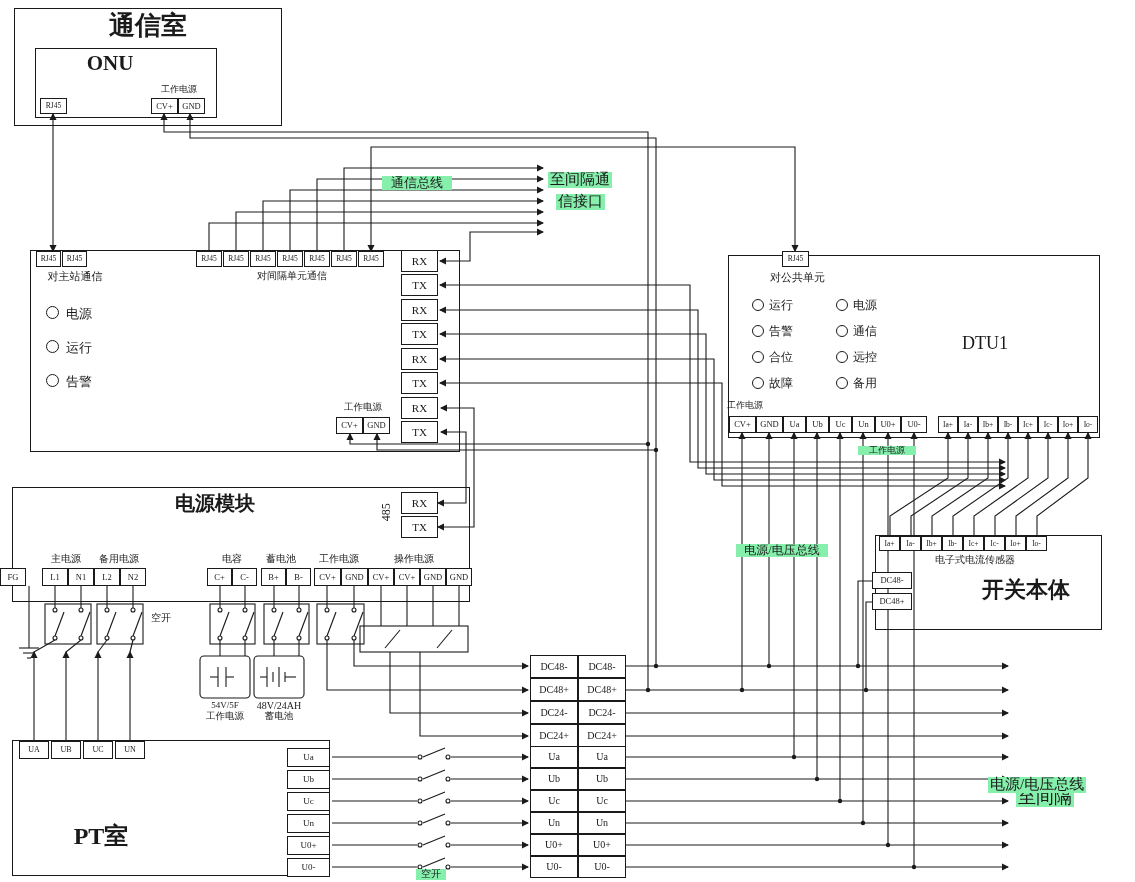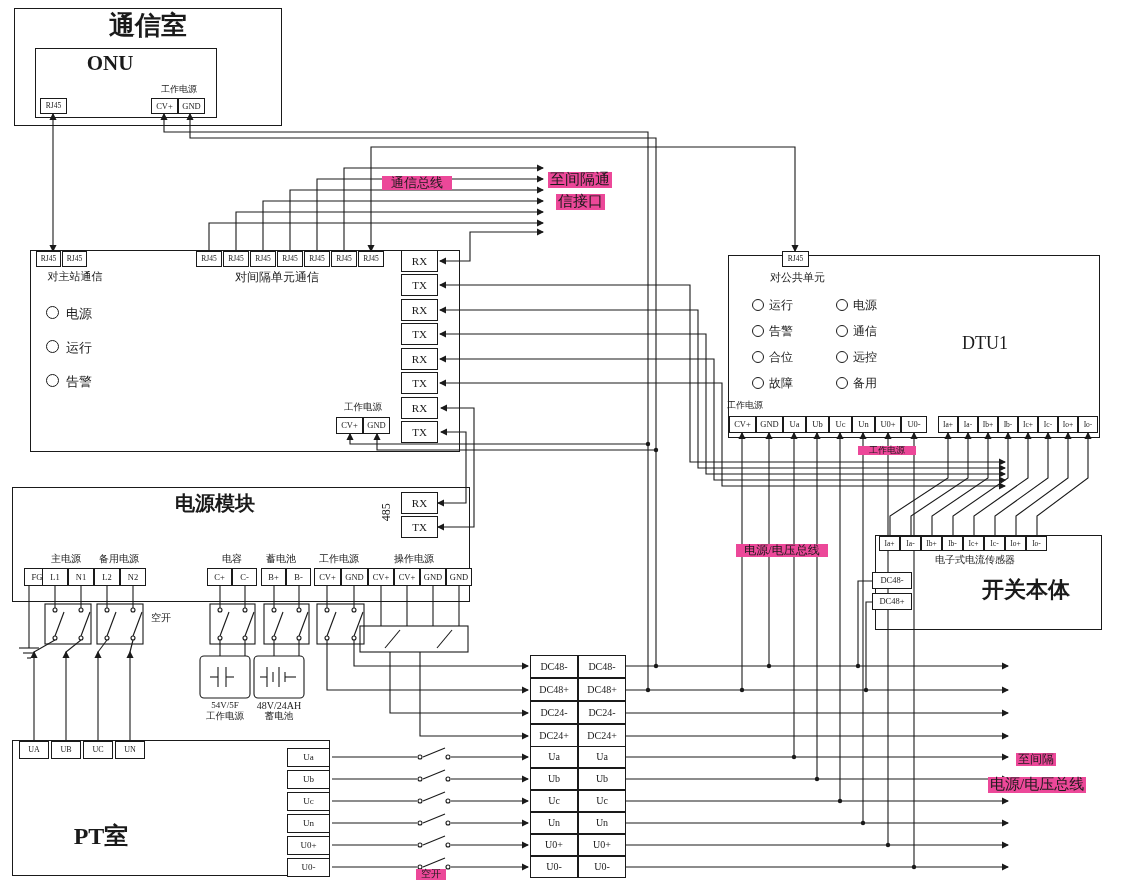--- a/index.html
+++ b/index.html
@@ -9,21 +9,21 @@
   .box{position:absolute;border:1.6px solid #1a1a1a;z-index:1;background:transparent}
   .ibox{position:absolute;border:1.3px solid #1a1a1a;z-index:1;background:transparent}
   .wires{position:absolute;left:0;top:0;z-index:2}
   .term{position:absolute;border:1px solid #1a1a1a;background:#fff;z-index:3;
     display:flex;align-items:center;justify-content:center;font-size:8.5px;line-height:1;white-space:nowrap}
   .cell{position:absolute;border:1.2px solid #1a1a1a;background:#fff;z-index:3;
     display:flex;align-items:center;justify-content:center;font-size:10px;line-height:1}
   .lbl{position:absolute;z-index:3;line-height:1.05;white-space:nowrap}
   .c{text-align:center}
   .b{font-weight:bold}
-  .bg{background:#ec4899;padding:0 2px}
+  .bg{background:#86efac;padding:0 2px}
   .f7{font-size:7.5px}
   .f11{font-size:11px}
   .led{position:absolute;border:1.2px solid #1a1a1a;border-radius:50%;background:#fff;z-index:3}
 </style>
 </head>
 <body>
 
 <div id="canvas">
 
   <svg class="wires" width="1135" height="882" viewBox="0 0 1135 882">
@@ -252,21 +252,21 @@
   <div class="term f7" style="left:36px;top:251px;width:25px;height:16px">RJ45</div>
   <div class="term f7" style="left:62px;top:251px;width:25px;height:16px">RJ45</div>
   <div class="lbl c" style="left:30px;top:271px;width:90px;font-size:11px">对主站通信</div>
   <div class="term f7" style="left:196px;top:251px;width:26px;height:16px">RJ45</div>
   <div class="term f7" style="left:223px;top:251px;width:26px;height:16px">RJ45</div>
   <div class="term f7" style="left:250px;top:251px;width:26px;height:16px">RJ45</div>
   <div class="term f7" style="left:277px;top:251px;width:26px;height:16px">RJ45</div>
   <div class="term f7" style="left:304px;top:251px;width:26px;height:16px">RJ45</div>
   <div class="term f7" style="left:331px;top:251px;width:26px;height:16px">RJ45</div>
   <div class="term f7" style="left:358px;top:251px;width:26px;height:16px">RJ45</div>
-  <div class="lbl c" style="left:212px;top:271px;width:130px;font-size:12px">对间隔单元通信</div>
+  <div class="lbl c" style="left:227px;top:271px;width:130px;font-size:10px">对间隔单元通信</div>
   <div class="led" style="left:46px;top:306px;width:13px;height:13px"></div>
   <div class="lbl" style="left:66px;top:307px;font-size:13px">电源</div>
   <div class="led" style="left:46px;top:340px;width:13px;height:13px"></div>
   <div class="lbl" style="left:66px;top:341px;font-size:13px">运行</div>
   <div class="led" style="left:46px;top:374px;width:13px;height:13px"></div>
   <div class="lbl" style="left:66px;top:375px;font-size:13px">告警</div>
   <div class="lbl c" style="left:332px;top:403px;width:62px;font-size:9.5px">工作电源</div>
   <div class="term" style="left:336px;top:417px;width:27px;height:17px">CV+</div>
   <div class="term" style="left:363px;top:417px;width:27px;height:17px">GND</div>
   <div class="term f11" style="left:401px;top:250px;width:37px;height:22px">RX</div>
@@ -314,21 +314,21 @@
   <div class="term f7" style="left:1018px;top:416px;width:20px;height:17px">Ic+</div>
   <div class="term f7" style="left:1038px;top:416px;width:20px;height:17px">Ic-</div>
   <div class="term f7" style="left:1058px;top:416px;width:20px;height:17px">Io+</div>
   <div class="term f7" style="left:1078px;top:416px;width:20px;height:17px">Io-</div>
   <div class="lbl c bg" style="left:858px;top:446px;width:58px;font-size:9px">工作电源</div>
 
   <div class="box" style="left:12px;top:487px;width:458px;height:115px"></div>
   <div class="lbl c b" style="left:130px;top:493px;width:170px;font-size:20px">电源模块</div>
   <div class="lbl c" style="left:42px;top:554px;width:48px;font-size:10px">主电源</div>
   <div class="lbl c" style="left:92px;top:554px;width:54px;font-size:10px">备用电源</div>
-  <div class="term" style="left:24px;top:568px;width:26px;height:18px">FG</div>
+  <div class="term" style="left:0;top:568px;width:26px;height:18px">FG</div>
   <div class="term" style="left:42px;top:568px;width:26px;height:18px">L1</div>
   <div class="term" style="left:68px;top:568px;width:26px;height:18px">N1</div>
   <div class="term" style="left:94px;top:568px;width:26px;height:18px">L2</div>
   <div class="term" style="left:120px;top:568px;width:26px;height:18px">N2</div>
   <div class="lbl c" style="left:214px;top:554px;width:36px;font-size:10px">电容</div>
   <div class="term" style="left:207px;top:568px;width:25px;height:18px">C+</div>
   <div class="term" style="left:232px;top:568px;width:25px;height:18px">C-</div>
   <div class="lbl c" style="left:256px;top:554px;width:50px;font-size:10px">蓄电池</div>
   <div class="term" style="left:261px;top:568px;width:25px;height:18px">B+</div>
   <div class="term" style="left:286px;top:568px;width:25px;height:18px">B-</div>
@@ -396,16 +396,16 @@
   <div class="term f7" style="left:1026px;top:536px;width:21px;height:15px">Io-</div>
   <div class="lbl c" style="left:895px;top:555px;width:160px;font-size:10px">电子式电流传感器</div>
   <div class="term" style="left:872px;top:572px;width:40px;height:17px">DC48-</div>
   <div class="term" style="left:872px;top:593px;width:40px;height:17px">DC48+</div>
   <div class="lbl c b" style="left:958px;top:578px;width:136px;font-size:22px">开关本体</div>
 
   <div class="lbl c bg" style="left:382px;top:176px;width:70px;font-size:13px">通信总线</div>
   <div class="lbl bg" style="left:548px;top:172px;font-size:15px">至间隔通</div>
   <div class="lbl bg" style="left:556px;top:194px;font-size:15px">信接口</div>
   <div class="lbl c bg" style="left:736px;top:544px;width:92px;font-size:12px">电源/电压总线</div>
-  <div class="lbl bg" style="left:1016px;top:753px;font-size:12px">至间隔</div>
+  <div class="lbl bg" style="left:1016px;top:788px;font-size:18px">至间隔</div>
   <div class="lbl bg" style="left:988px;top:777px;font-size:15px">电源/电压总线</div>
 
 </div>
 
 </body></html>

